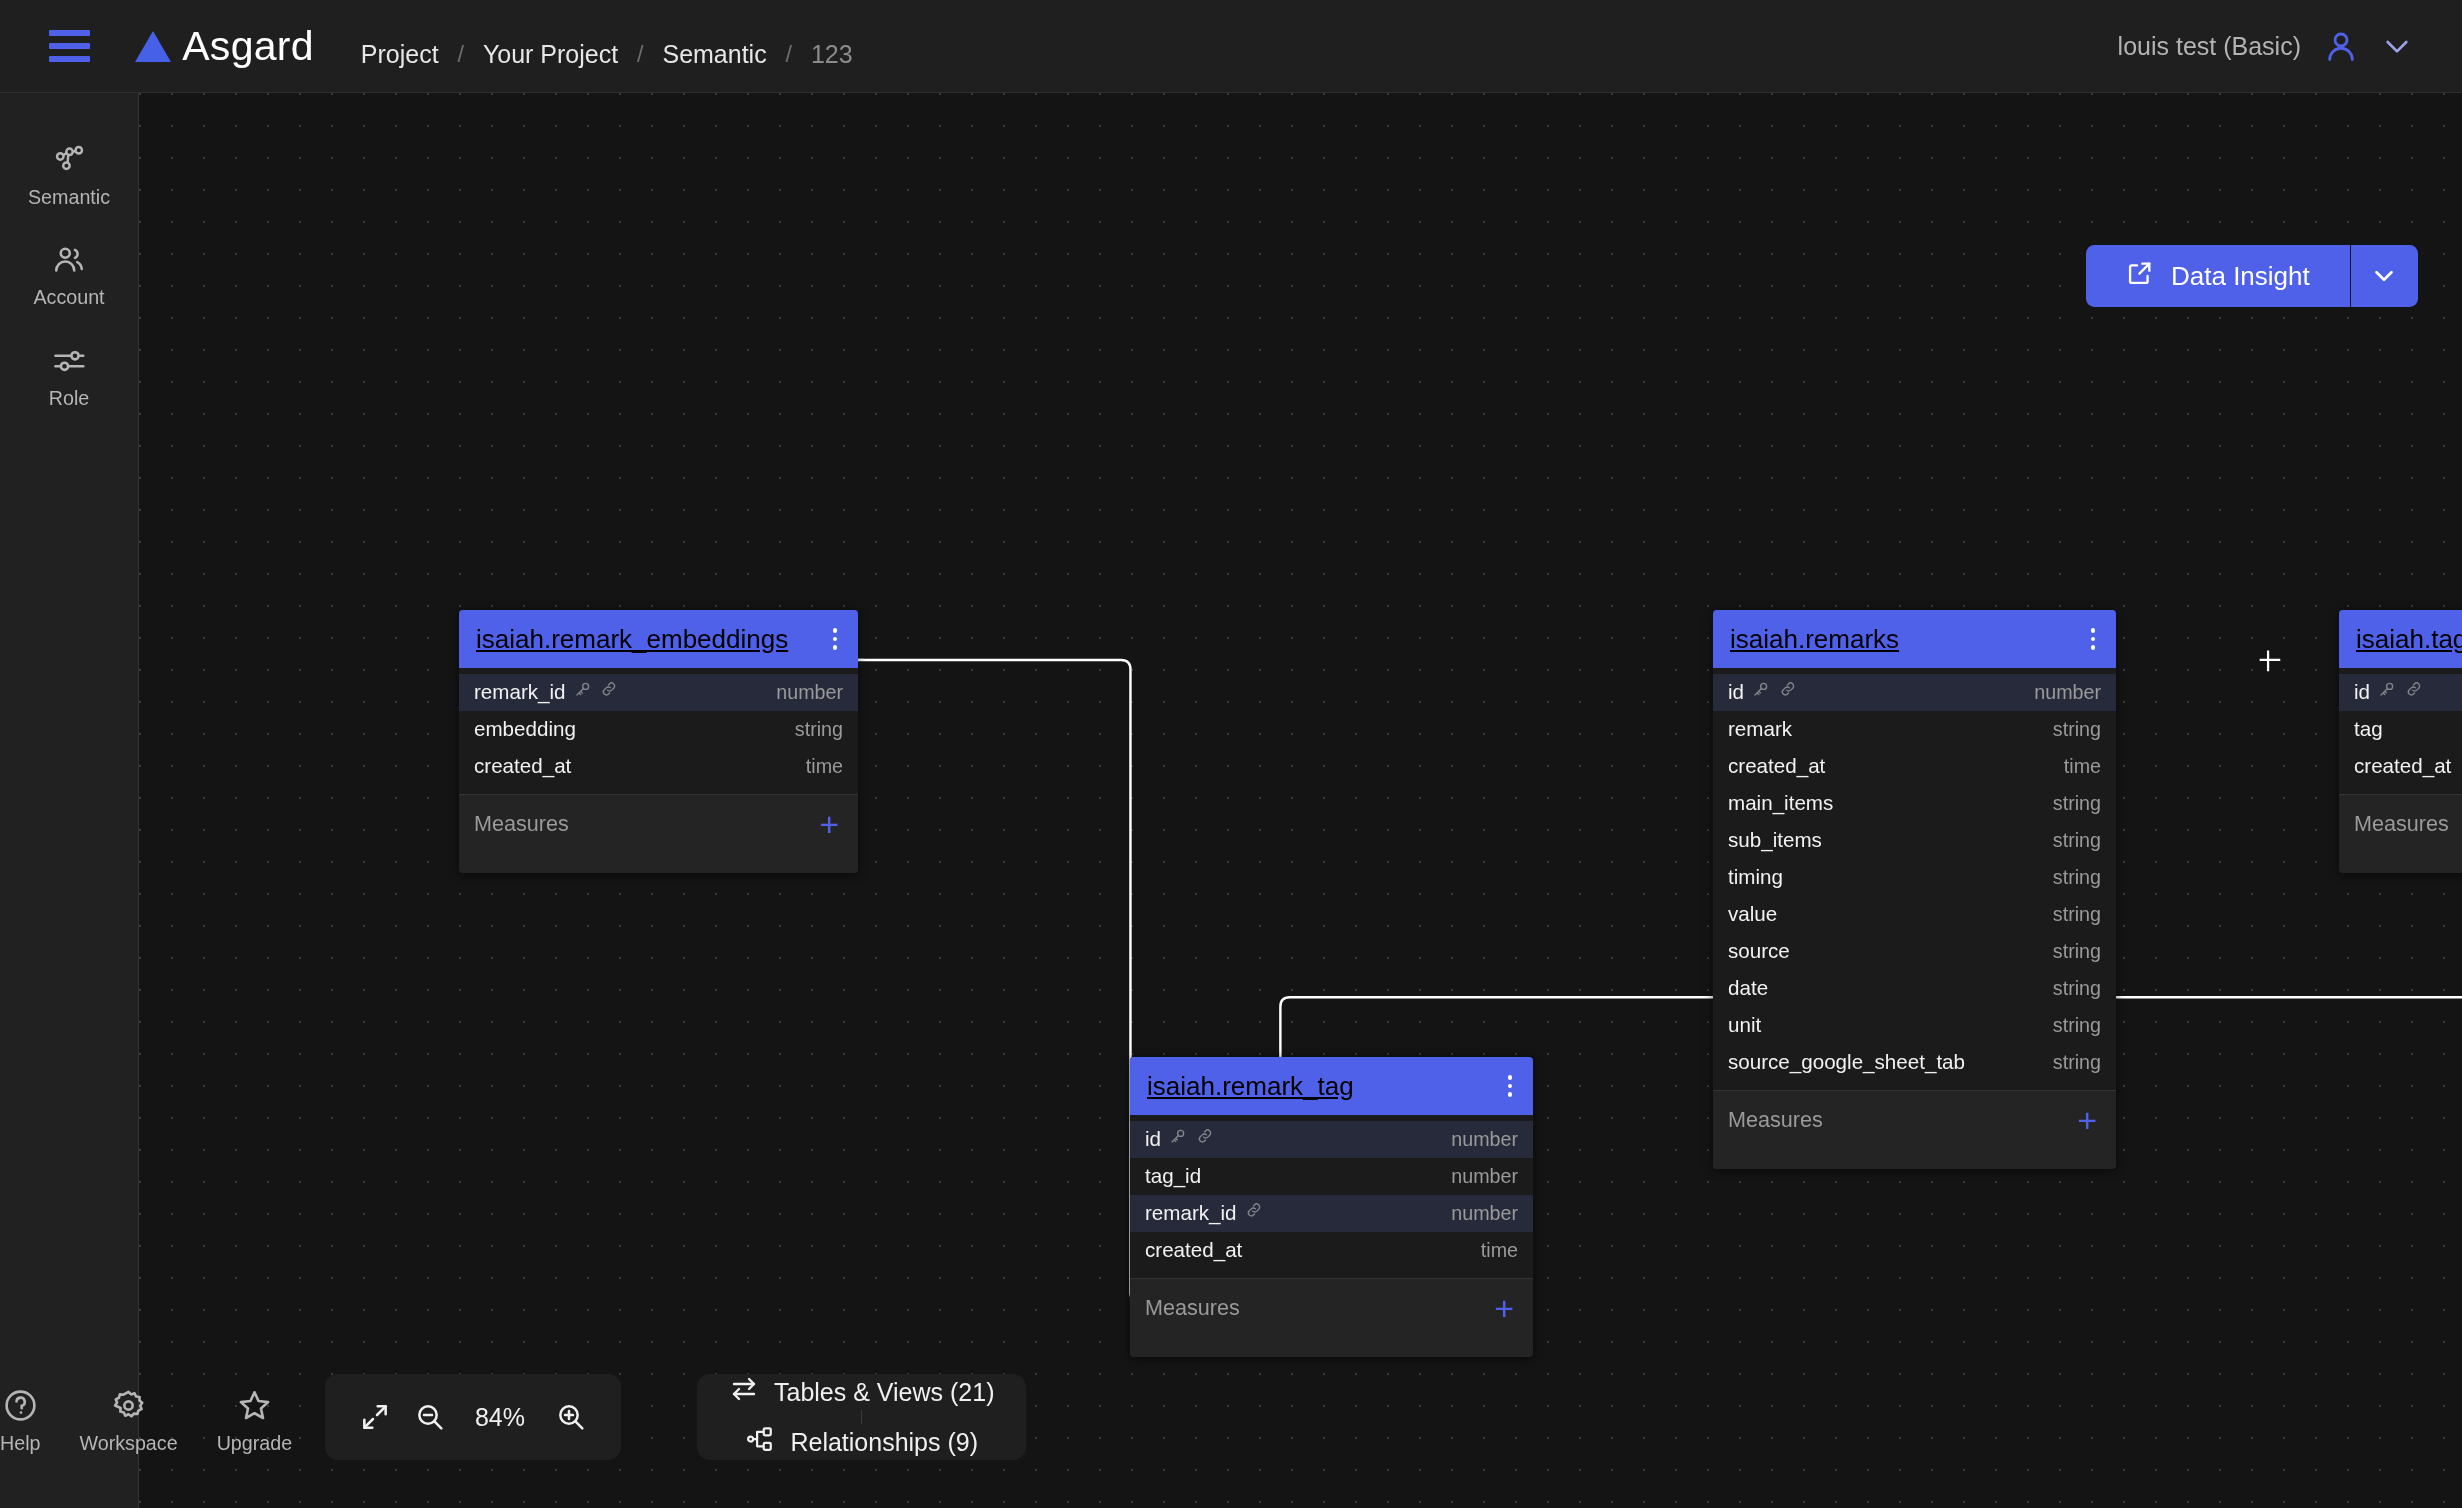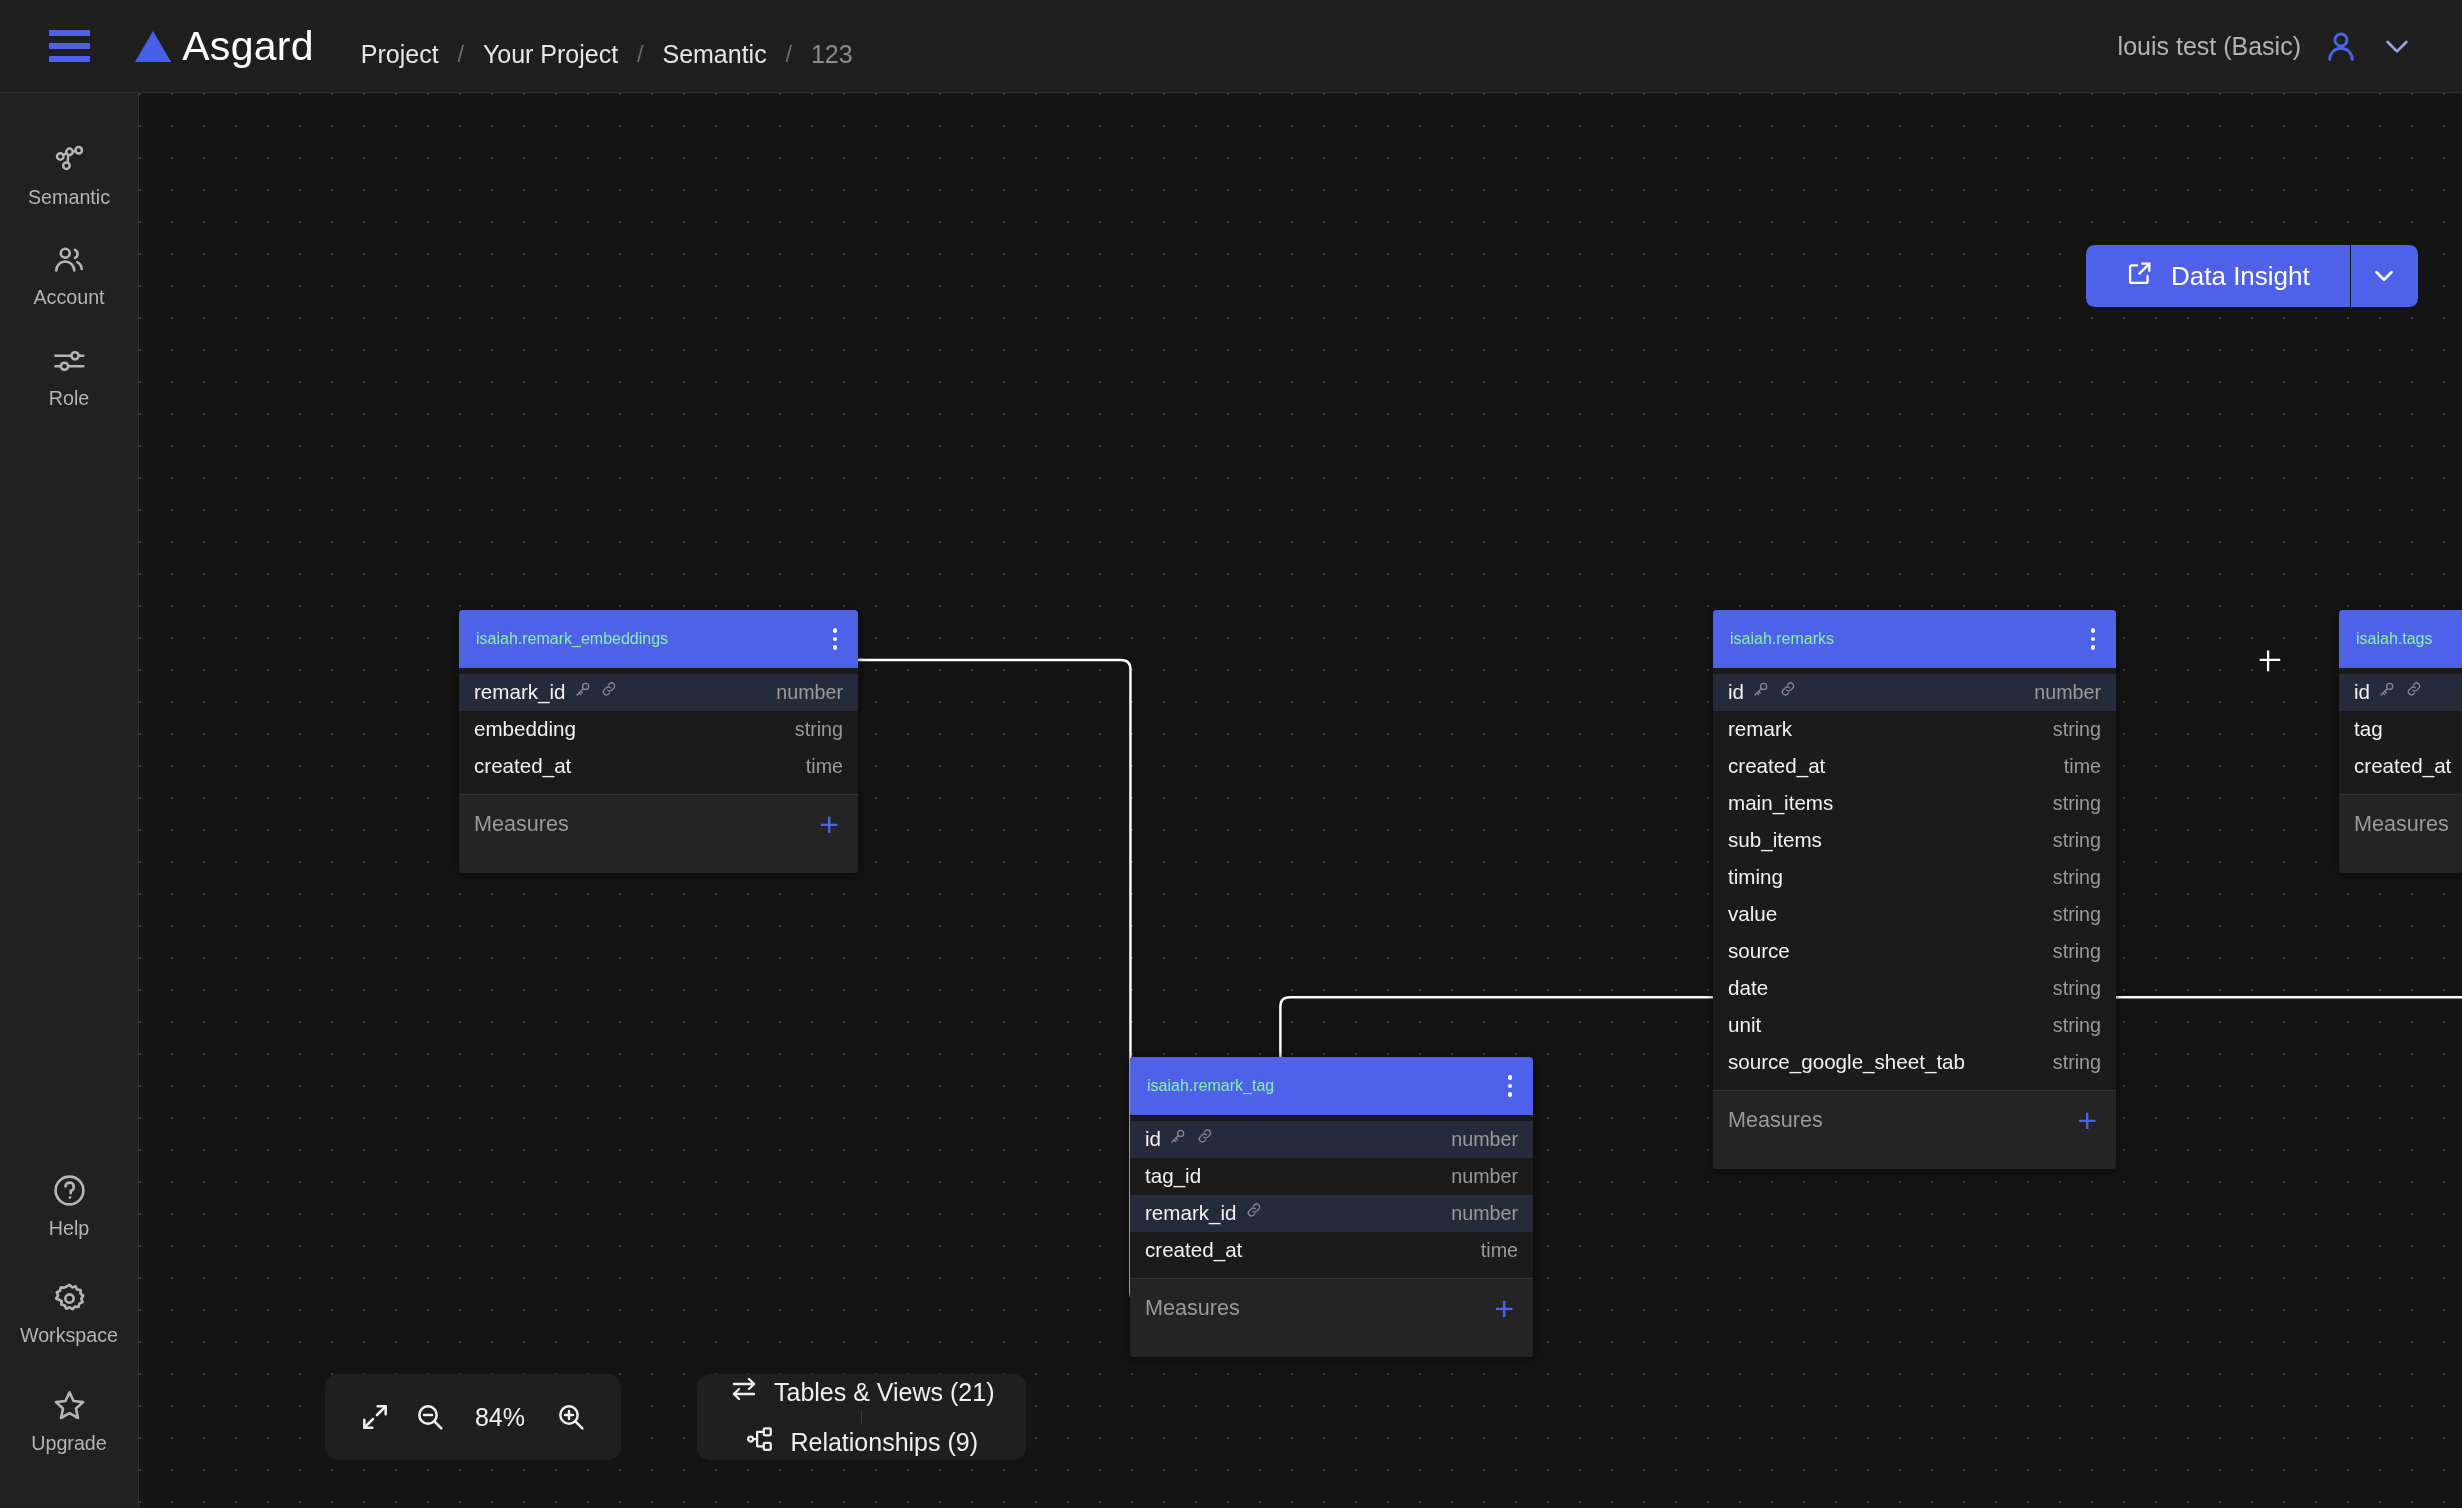--- a/index.html
+++ b/index.html
@@ -50,21 +50,21 @@
   
   #rail {
     position: absolute; top: 93px; left: 0;
     width: 139px; height: 1416px;
     background: #212121;
     border-right: 0.9px solid #333333;
     display: flex; flex-direction: column; align-items: center;
     z-index: 30;
   }
   .rail-group-top { margin-top: 47px; display:flex; flex-direction:column; align-items:center; gap: 32px; width:100%; }
-  .rail-group-bottom { margin-top: auto; margin-bottom: 54px; display:flex; flex-direction:column; align-items:center; gap: 39px; width:100%; }
+  .rail-group-bottom { margin-top: auto; margin-bottom: 54px; display:flex; flex-direction:row; align-items:center; gap: 39px; width:100%; }
   .rail-item {
     display: flex; flex-direction: column; align-items: center; gap: 6.6px;
     cursor: pointer; width: 100%;
   }
   .rail-item .ico { width: 39px; height: 39px; display:flex; align-items:center; justify-content:center; }
   .rail-item .lbl { color: #b5b5b5; font-size: 19.7px; }
 
   
   #canvas {
     position: absolute; top: 93px; left: 139px;
@@ -105,21 +105,21 @@
     z-index: 10;
     overflow: hidden;
   }
   .node-header {
     background: #4e61e8;
     height: 58px;
     display: flex; align-items: center; justify-content: space-between;
     padding: 0 20.6px 0 17px;
     cursor: move;
   }
-  .node-title { color: #86efac; font-size: 16px; white-space: nowrap; }
+  .node-title { color: #000000; font-size: 26px; white-space: nowrap; text-decoration: underline; }
   .node-menu { color:#fff; font-size: 24px; letter-spacing: 0; line-height: .7;
                display:flex; flex-direction:column; gap:3.7px; cursor:pointer; }
   .node-menu i { width:4.7px; height:4.7px; background:#fff; border-radius:50%; display:block; }
   .node-body { padding-top: 5.6px; background:#1b1b1b; }
   .col-row {
     height: 37px; display:flex; align-items:center;
     padding: 0 15px 0 15px;
     font-size: 20.6px; color: #f2f2f2;
   }
   .col-row.key { background: #272a3a; }

